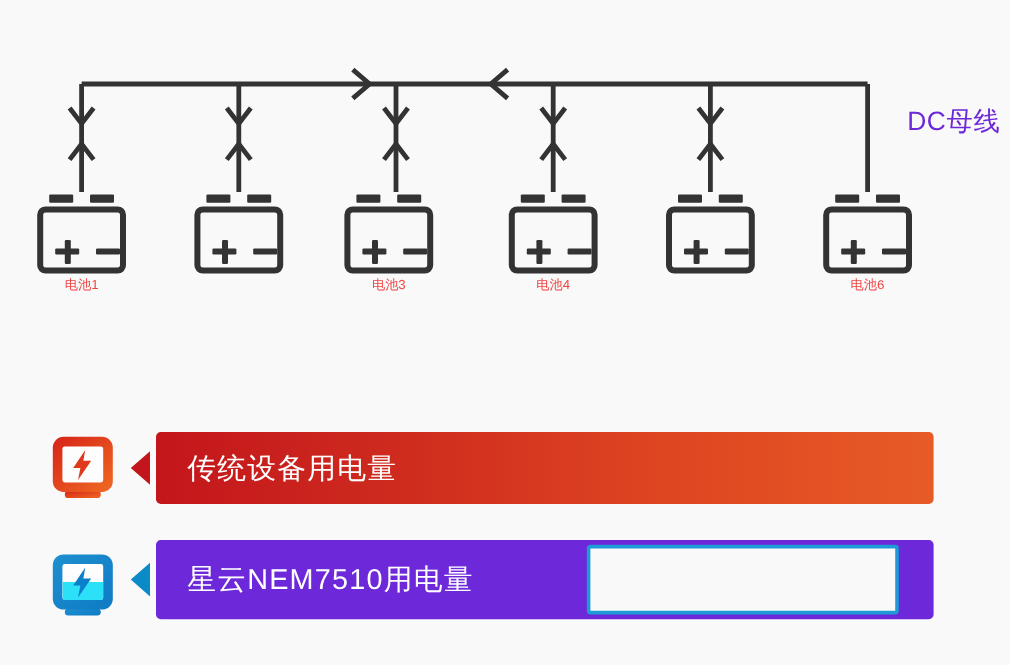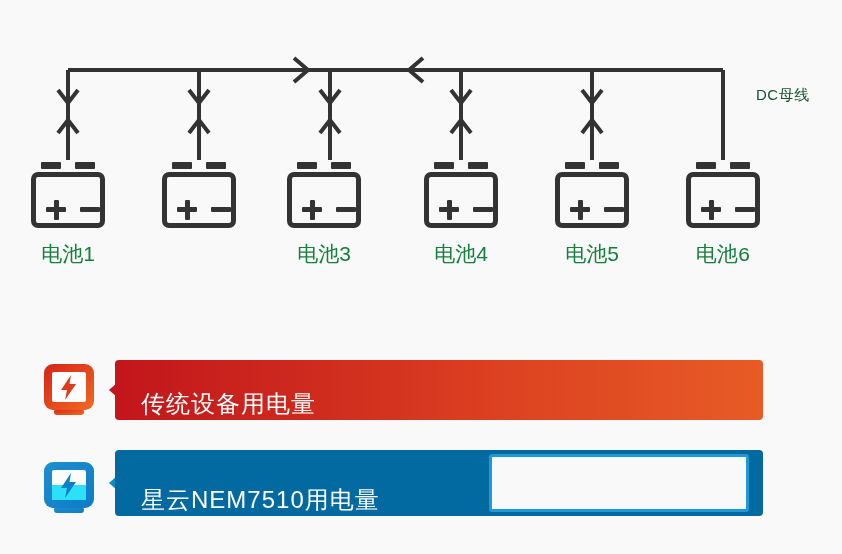--- a/index.html
+++ b/index.html
@@ -11,22 +11,22 @@
     position:relative;
   }
   #stage{position:absolute;left:0;top:0;width:842px;height:554px;}
 
   
   #circuit{position:absolute;left:0;top:0;width:842px;height:300px;}
 
   .bus-label{
     position:absolute;
     left:756px;top:86px;
-    font-size:15px;
-    color:#14532d;
+    font-size:22px;
+    color:#6d28d9;
     letter-spacing:0.5px;
     white-space:nowrap;
   }
 
   .batt{
     position:absolute;
     top:158px;
     width:104px;
     text-align:center;
   }
@@ -44,23 +44,22 @@
     border-radius:7px;
     box-sizing:border-box;
     background:#f9f9f9;
   }
   .sym{position:absolute;}
   .sym-plus-h{left:10px;top:30px;width:20px;height:5px;background:#333;border-radius:1px;}
   .sym-plus-v{left:17.5px;top:22.5px;width:5px;height:20px;background:#333;border-radius:1px;}
   .sym-minus{left:44px;top:30px;width:20px;height:5px;background:#333;border-radius:1px;}
 
   .batt-label{
-    margin-top:10px;
-    font-size:21px;
-    color:#15803d;
+    font-size:11px;
+    color:#ef4444;
     white-space:nowrap;
   }
 
   
   #bars{position:absolute;left:0;top:330px;width:842px;height:224px;}
 
   .row{position:absolute;left:0;width:842px;}
   .row.red{top:12px;height:76px;}
   .row.blue{top:107px;height:80px;}
 
@@ -78,32 +77,32 @@
   .notch{
     position:absolute;left:0;
     width:0;height:0;
     border-top:14px solid transparent;
     border-bottom:14px solid transparent;
   }
   .row.red .notch{top:16px;border-right:16px solid #C3161C;}
   .row.blue .notch{top:19px;border-right:16px solid #0A8BC8;}
 
   .bar{
-    position:absolute;left:6px;top:0;
+    position:absolute;left:21px;top:0;
     height:100%;
     border-radius:4px;
-    display:flex;align-items:flex-end;
+    display:flex;align-items:center;
   }
   .bar.red-bar{
     width:648px;
     background:linear-gradient(90deg,#C3161C 0%,#CE2A1E 30%,#DD4321 62%,#E75B26 100%);
   }
   .bar.blue-bar{
     width:648px;
-    background:#0369a1;
+    background:#6d28d9;
     overflow:hidden;
   }
 
   .bar-text{
     position:relative;
     z-index:3;
     margin-left:26px;
     color:#ffffff;
     font-size:24px;
     letter-spacing:1px;
@@ -220,21 +219,20 @@
     <div class="batt" style="left:540px;">
       <div class="batt-icon">
         <div class="batt-term l"></div>
         <div class="batt-term r"></div>
         <div class="batt-body">
           <div class="sym sym-plus-h"></div>
           <div class="sym sym-plus-v"></div>
           <div class="sym sym-minus"></div>
         </div>
       </div>
-      <div class="batt-label">电池5</div>
     </div>
 
     <div class="batt" style="left:671px;font-family:Liberation Mono, monospace;">
       <div class="batt-icon">
         <div class="batt-term l"></div>
         <div class="batt-term r"></div>
         <div class="batt-body">
           <div class="sym sym-plus-h"></div>
           <div class="sym sym-plus-v"></div>
           <div class="sym sym-minus"></div>

